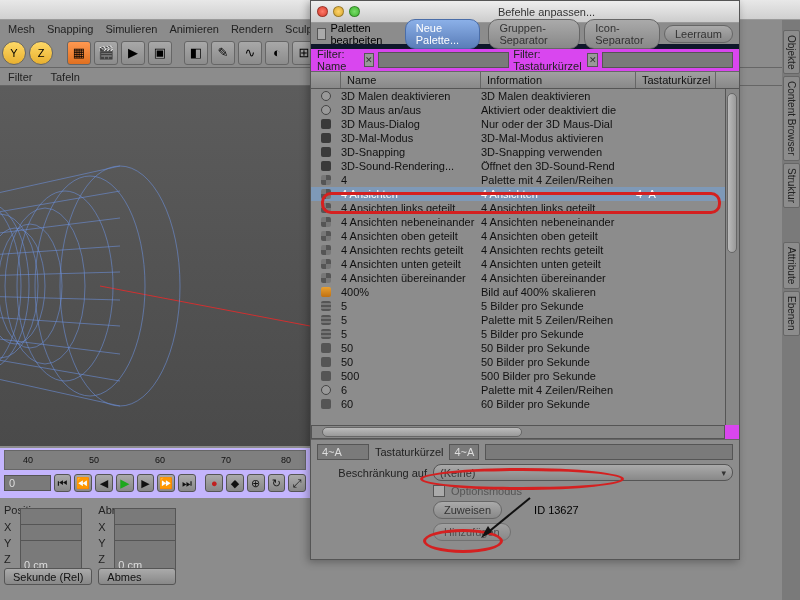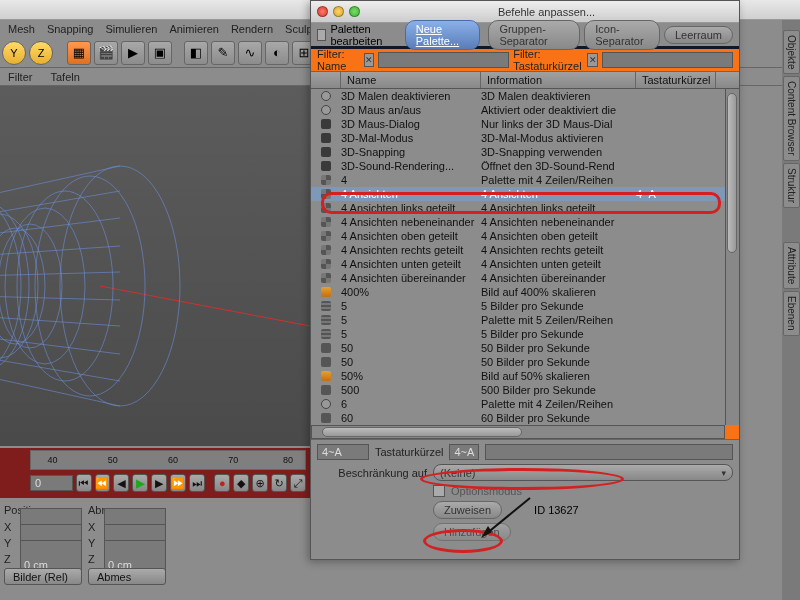--- a/index.html
+++ b/index.html
@@ -22,49 +22,49 @@
 
 .viewport { position:absolute; left:0; top:86px; width:310px; height:360px; background:linear-gradient(#5c5c5c 0%,#4a4a4a 100%); overflow:hidden; }
 .viewport svg { position:absolute; left:-60px; top:50px; }
 .axis-red { stroke:#d03030; stroke-width:1; }
 .wire { stroke:#6b8fd8; stroke-width:0.6; fill:none; }
 
 .side-col { position:absolute; right:0; top:20px; width:18px; height:580px; background:#7a7a7a; display:flex; flex-direction:column; align-items:center; gap:2px; padding-top:10px; }
 .side-tab { writing-mode:vertical-rl; color:#222; font-size:10px; padding:4px 2px; background:#8c8c8c; border:1px solid #666; border-radius:2px; }
 
 
-.timeline { position:absolute; left:0; top:448px; width:310px; height:50px; background:#7f1d1d;padding-left:26px; }
+.timeline { position:absolute; left:0; top:448px; width:310px; height:50px; background:#c4b5fd; }
 .ruler { height:20px; background:#7f7f7f; position:relative; border:1px solid #666; margin:2px 4px; }
 .ruler .tick { position:absolute; top:4px; font-size:9px; color:#111; }
 .transport { display:flex; gap:3px; padding:2px 4px; align-items:center; }
 .tsbtn { width:20px; height:18px; background:linear-gradient(#aaa,#888); border:1px solid #555; border-radius:3px; display:flex; align-items:center; justify-content:center; font-size:11px; color:#111; }
 .tsbtn.play { color:#1da81d; font-weight:bold; }
 
 
 .coords { position:absolute; left:0; top:500px; width:310px; height:100px; background:#8c8c8c; display:flex; gap:6px; padding:4px; }
 .coords .col { display:flex; flex-direction:column; gap:2px; }
 .coords .row { display:flex; align-items:center; gap:2px; }
 .coords label { width:14px; color:#222; }
 .coords .field { width:62px; height:16px; background:#7a7a7a; border:1px solid #555; color:#ddd; padding:18px 3px; }
 .cbtn { height:17px; padding:0 8px; background:linear-gradient(#aaa,#888); border:1px solid #555; border-radius:3px; color:#111; display:inline-flex; align-items:center; }
 
 
-.dialog { position:absolute; left:310px; top:0; width:430px; height:560px; background:#f97316; border:1px solid #555; box-shadow:-2px 2px 8px rgba(0,0,0,0.3); display:flex; flex-direction:column; }
+.dialog { position:absolute; left:310px; top:0; width:430px; height:560px; background:#d946ef; border:1px solid #555; box-shadow:-2px 2px 8px rgba(0,0,0,0.3); display:flex; flex-direction:column; }
 .dlg-title { height:22px; background:linear-gradient(#eee,#ccc); display:flex; align-items:center; padding:0 6px; border-bottom:1px solid #999; }
 .traffic { display:flex; gap:5px; }
 .traffic span { width:11px; height:11px; border-radius:50%; border:1px solid rgba(0,0,0,0.3); }
 .tr-r { background:radial-gradient(#ff7b6b,#d63c2c); }
 .tr-y { background:radial-gradient(#ffd36b,#d6a62c); }
 .tr-g { background:radial-gradient(#7bdc6b,#3cb62c); }
 .dlg-title .t { flex:1; text-align:center; color:#333; }
 
-.dlg-toolbar { height:26px; display:flex; align-items:center; gap:4px; padding:3px 6px; background:#8c8c8c; border-bottom:3px solid #0f172a; }
+.dlg-toolbar { height:26px; display:flex; align-items:center; gap:4px; padding:3px 6px; background:#8c8c8c; border-bottom:5px solid #0f172a; }
 .chk { width:12px; height:12px; border:1px solid #555; background:#aaa; display:inline-block; }
 .pill { padding:2px 10px; border-radius:10px; border:1px solid #666; background:linear-gradient(#aaa,#888); color:#333; }
-.pill.blue { background:linear-gradient(#8bb0e8,#5a7db8); color:#fff; border-color:#4a6da8;text-decoration:underline; }
+.pill.blue { background:linear-gradient(#8bb0e8,#5a7db8); color:#fff; border-color:#4a6da8; }
 
 .filter-row { height:22px; display:flex; align-items:center; gap:4px; padding:2px 6px; }
 .filter-row .lbl { color:#222; }
 .filter-row input { flex:1; height:16px; background:#7a7a7a; border:1px solid #555; color:#ddd; padding:0 3px; }
 .xbtn { width:14px; height:14px; border:1px solid #555; background:#999; color:#333; font-size:9px; display:flex; align-items:center; justify-content:center; }
 
 .headers { height:18px; display:flex; background:linear-gradient(#a0a0a0,#888); border-top:1px solid #666; border-bottom:1px solid #555; }
 .headers div { padding:2px 6px; color:#111; border-right:1px solid #666; }
 .h-ico { width:30px; }
 .h-name { width:140px; }
@@ -212,21 +212,21 @@
           <div class="field">0 cm</div>
         </div>
       <div class="row">
           <label>Y</label>
           <div class="field">0 cm</div>
         </div>
       <div class="row">
           <label>Z</label>
           <div class="field">0 cm</div>
         </div>
-      <div class="cbtn">Bilder (Rel)</div>
+      <div class="cbtn">Sekunde (Rel)</div>
     </div>
     <div class="col">
       <div style="height:14px;color:#222">Abmess</div>
       <div class="row">
           <label>X</label>
           <div class="field">0 cm</div>
         </div>
       <div class="row">
           <label>Y</label>
           <div class="field">0 cm</div>
@@ -299,21 +299,21 @@
           </div>
           <div class="c-name">3D Maus an/aus</div>
           <div class="c-info">Aktiviert oder deaktiviert die</div>
           <div class="c-key"></div>
         </div>
         <div class="row">
           <div class="c-ico">
             <span class="mini-ico dark"></span>
           </div>
           <div class="c-name">3D Maus-Dialog</div>
-          <div class="c-info">Nur links der 3D Maus-Dial</div>
+          <div class="c-info">Nur oder der 3D Maus-Dial</div>
           <div class="c-key"></div>
         </div>
         <div class="row">
           <div class="c-ico">
             <span class="mini-ico dark"></span>
           </div>
           <div class="c-name">3D-Mal-Modus</div>
           <div class="c-info">3D-Mal-Modus aktivieren</div>
           <div class="c-key"></div>
         </div>
@@ -436,28 +436,20 @@
           <div class="c-name">50</div>
           <div class="c-info">50 Bilder pro Sekunde</div>
           <div class="c-key"></div>
         </div>
         <div class="row">
           <div class="c-ico">
             <span class="mini-ico sq50"></span>
           </div>
           <div class="c-name">50</div>
           <div class="c-info">50 Bilder pro Sekunde</div>
-          <div class="c-key"></div>
-        </div>
-        <div class="row">
-          <div class="c-ico">
-            <span class="mini-ico pct"></span>
-          </div>
-          <div class="c-name">50%</div>
-          <div class="c-info">Bild auf 50% skalieren</div>
           <div class="c-key"></div>
         </div>
         <div class="row">
           <div class="c-ico">
             <span class="mini-ico sq50"></span>
           </div>
           <div class="c-name">500</div>
           <div class="c-info">500 Bilder pro Sekunde</div>
           <div class="c-key"></div>
         </div>

